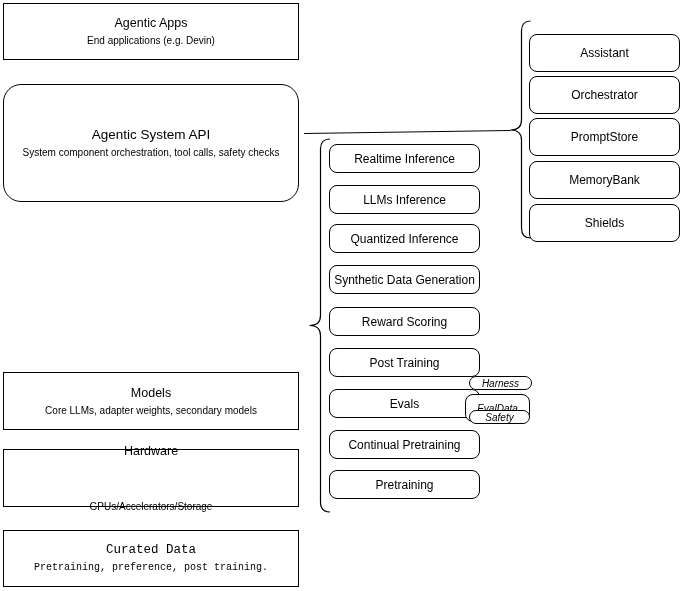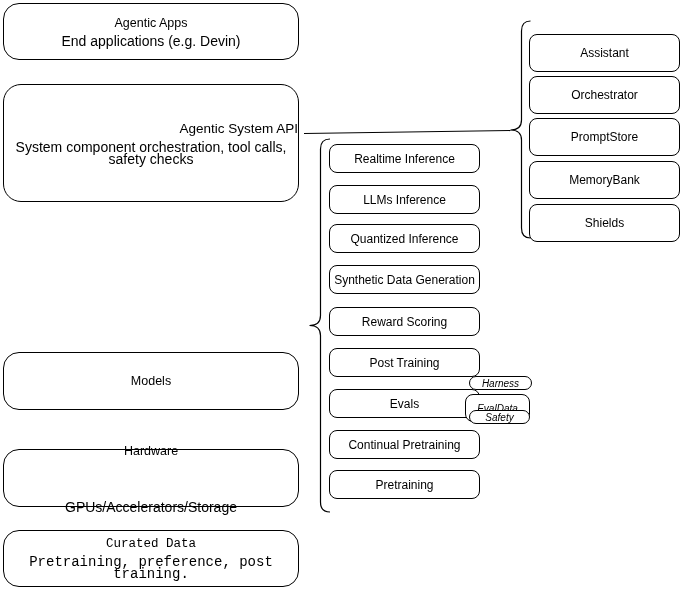--- a/index.html
+++ b/index.html
@@ -19,22 +19,22 @@
     box-sizing: border-box;
     display: flex;
     flex-direction: column;
     align-items: center;
     justify-content: center;
     text-align: center;
   }
   .lbox { left: 3px; width: 296px; }
   .lbox .title-lg { font-size: 13.5px; line-height: 16px; }
   .lbox .title-sm { font-size: 12.5px; line-height: 15px; }
-  .lbox .subtitle { font-size: 14px; line-height: 12px; margin-top: 4px; }
-  .r9  { border-radius: 16px; }
+  .lbox .subtitle { font-size: 10px; line-height: 12px; margin-top: 4px; }
+  .r9  { border-radius: 0; }
   .r18 { border-radius: 18px; }
   .mbox {
     left: 329px; width: 151px; height: 29px;
     border-radius: 8px; font-size: 12px;
   }
   .rbox {
     left: 529px; width: 151px; height: 38px;
     border-radius: 8px; font-size: 12px;
   }
   .tag {
@@ -71,28 +71,29 @@
     <path d="M 330 139 Q 320.5 139 320.5 149 L 320.5 315.5 Q 320.5 325.5 309.5 325.5 Q 320.5 325.5 320.5 335.5 L 320.5 502 Q 320.5 512 330 512"></path>
     <path d="M 530.5 21 Q 521.5 21 521.5 31 L 521.5 120 Q 521.5 130 510.5 130 Q 521.5 130 521.5 140 L 521.5 228 Q 521.5 238 530.5 238"></path>
     <line x1="304" y1="133.5" x2="510.5" y2="130.5"></line>
   </svg>
 
   <div class="node lbox r9" style="top:3px;height:57px;">
     <div class="title-sm">Agentic Apps</div>
     <div class="subtitle">End applications (e.g. Devin)</div>
   </div>
 
-  <div class="node lbox r18" style="top:84px;height:118px;align-items:flex-end;">
+  <div class="node lbox r18" style="top:84px;height:118px;">
     <div class="title-lg">Agentic System API</div>
     <div class="subtitle">System component orchestration, tool calls, safety checks</div>
   </div>
 
 
-  <div class="node lbox r9" style="top:352px;height:58px;">
+  <div class="node lbox r9" style="top:372px;height:58px;">
     <div class="title-sm">Models</div>
+    <div class="subtitle">Core LLMs, adapter weights, secondary models</div>
   </div>
 
   <div class="node lbox r9" style="top:449px;height:58px;gap:38px;">
     <div class="title-sm">Hardware</div>
     <div class="subtitle">GPUs/Accelerators/Storage</div>
   </div>
 
   <div class="node lbox r9" style="top:530px;height:57px;font-family:Liberation Mono, monospace;">
     <div class="title-sm">Curated Data</div>
     <div class="subtitle">Pretraining, preference, post training.</div>

